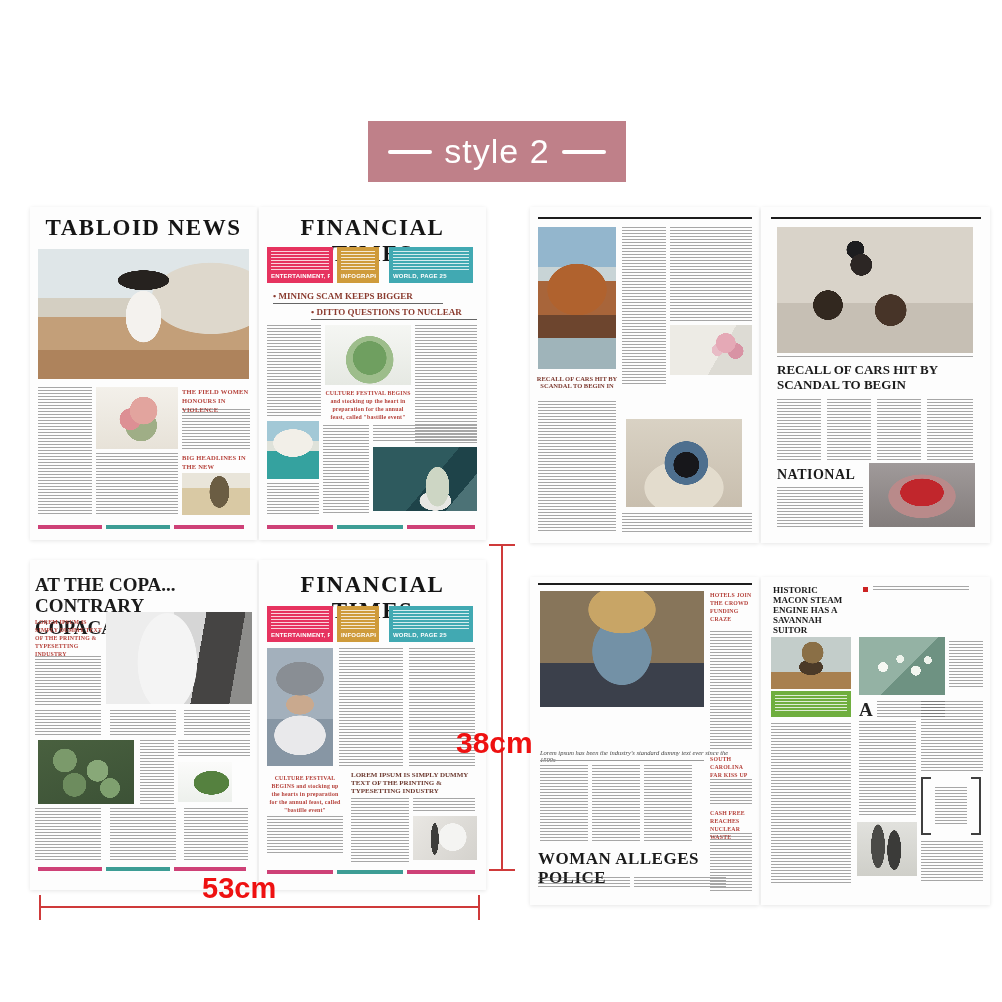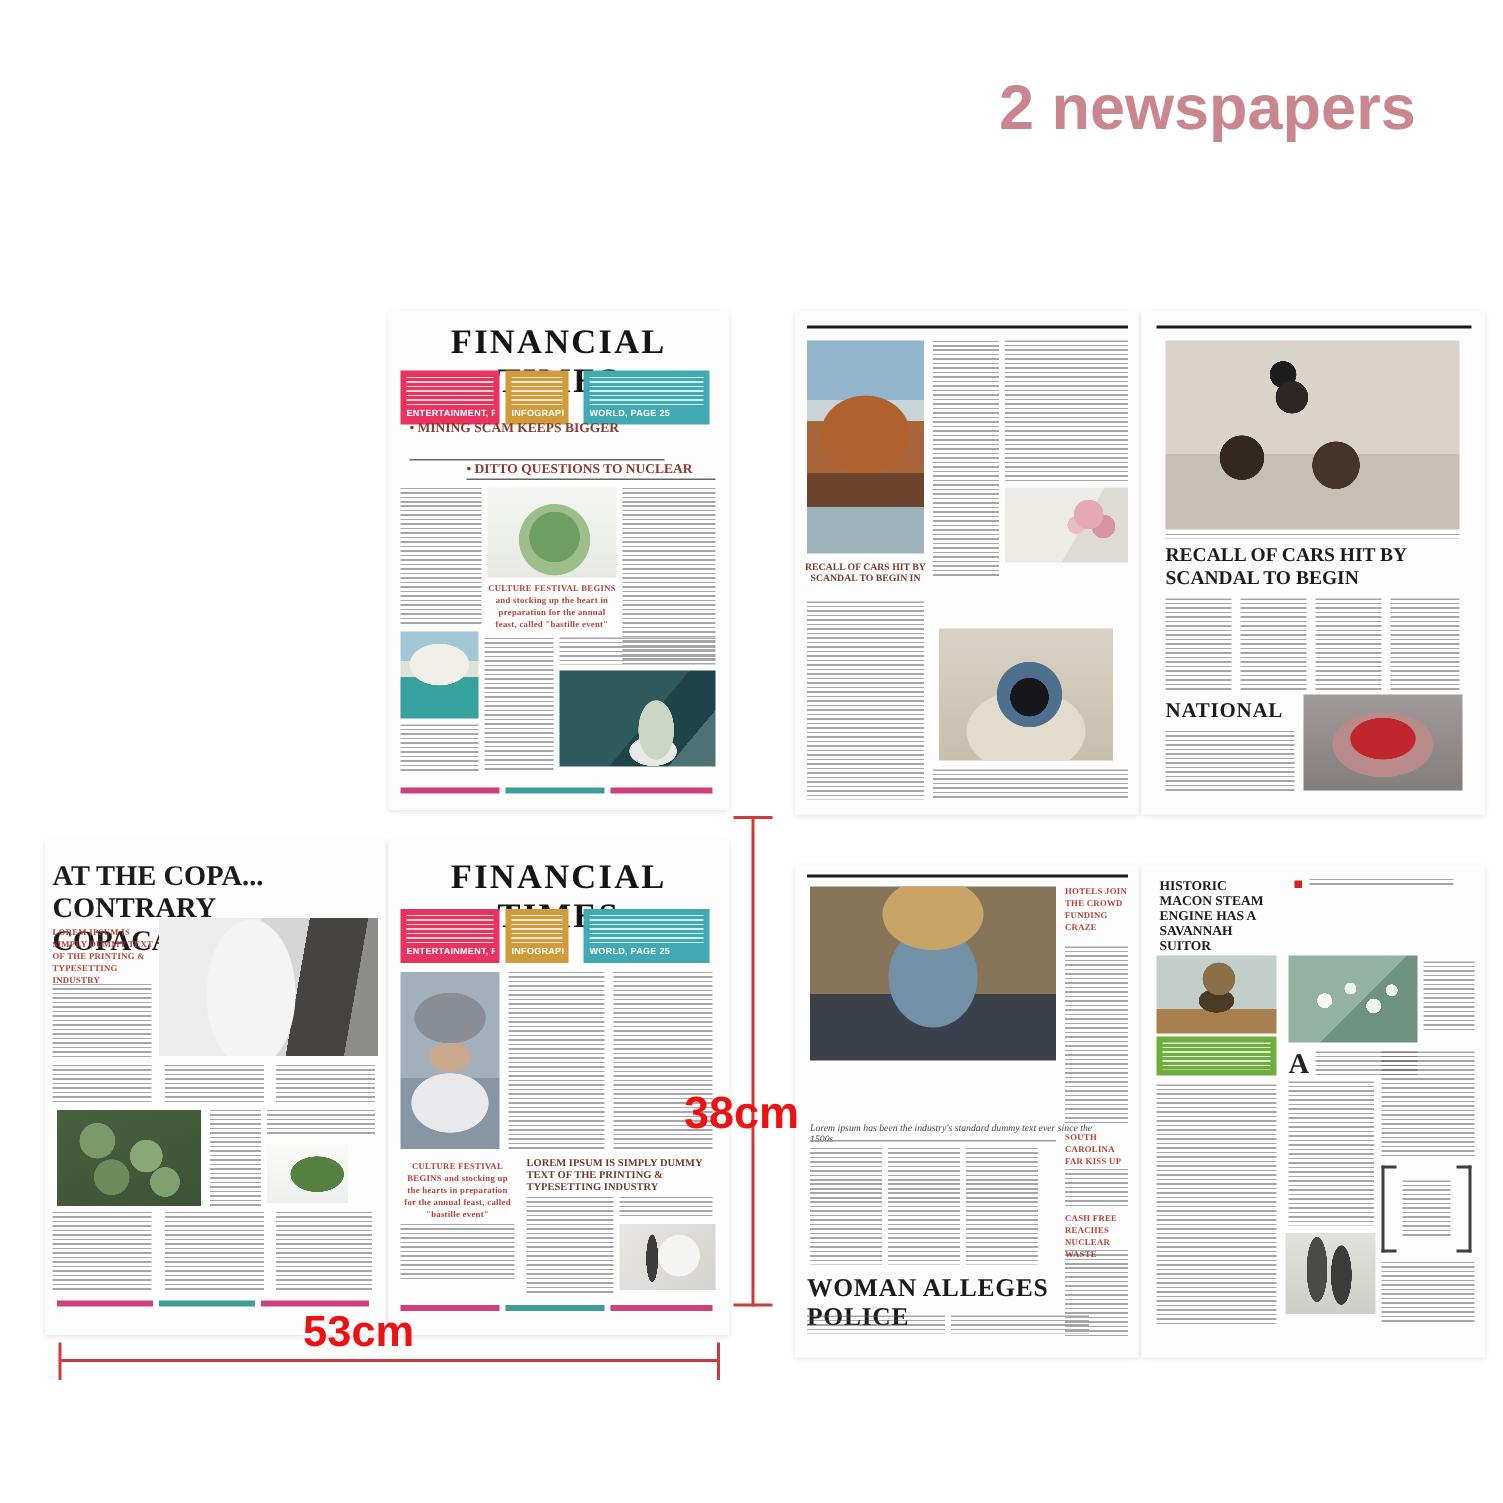--- a/index.html
+++ b/index.html
@@ -100,40 +100,58 @@
   .ph-bwplant{background:radial-gradient(ellipse 7px 22px at 35% 45%,#4a4a47 98%,transparent),
     radial-gradient(ellipse 7px 20px at 62% 52%,#3b3b39 98%,transparent),
     linear-gradient(180deg,#e1e1dd,#cfcfc9);}
   .bracket{position:absolute;border:2px solid #3f3f3f;}
 </style>
 </head>
 <body>
 
 <div id="canvas">
 
-  <div class="badge">2 newspapers</div>
+  <div class="banner">
+    <span class="dash"></span>
+    <span class="txt">style 2</span>
+    <span class="dash"></span>
+  </div>
 
   <div class="abs" style="left:30px;top:207px;width:456px;height:333px;">
 
+    <div class="page" style="left:0;top:0;width:227px;height:333px;">
+      <div class="masthead" style="top:8px;">TABLOID NEWS</div>
+      <div class="photo ph-rooftops" style="left:8px;top:42px;width:211px;height:130px;"></div>
+      <div class="greek" style="left:8px;top:180px;width:54px;height:128px;"></div>
+      <div class="photo ph-bouquet" style="left:66px;top:180px;width:82px;height:62px;"></div>
+      <div class="greek" style="left:66px;top:246px;width:82px;height:62px;"></div>
+      <div class="redhl" style="left:152px;top:180px;width:68px;">THE FIELD WOMEN HONOURS IN VIOLENCE</div>
+      <div class="greek" style="left:152px;top:202px;width:68px;height:40px;"></div>
+      <div class="redhl" style="left:152px;top:246px;width:68px;">BIG HEADLINES IN THE NEW</div>
+      <div class="photo ph-field" style="left:152px;top:266px;width:68px;height:42px;"></div>
+      <div class="bar pk" style="left:8px;top:318px;width:64px;"></div>
+      <div class="bar tl" style="left:76px;top:318px;width:64px;"></div>
+      <div class="bar pk" style="left:144px;top:318px;width:70px;"></div>
+    </div>
 
     <div class="page" style="left:229px;top:0;width:227px;height:333px;">
       <div class="masthead" style="top:8px;">FINANCIAL TIMES</div>
       <div class="cbox" style="left:8px;top:40px;width:66px;background:#e6335f;">
         <div class="wgreek" style="left:4px;top:4px;right:4px;height:20px;"></div>
         <div class="pgref">ENTERTAINMENT, PAGE 02</div>
       </div>
       <div class="cbox" style="left:78px;top:40px;width:42px;background:#cf9b3b;">
         <div class="wgreek" style="left:4px;top:4px;right:4px;height:20px;"></div>
         <div class="pgref">INFOGRAPHIC, PAGE 15</div>
       </div>
       <div class="cbox" style="left:130px;top:40px;width:84px;background:#41a9b2;">
         <div class="wgreek" style="left:4px;top:4px;right:4px;height:20px;"></div>
         <div class="pgref">WORLD, PAGE 25</div>
       </div>
-      <div class="hl" style="left:14px;top:73px;width:170px;font-size:9px;color:#8a3a2e;border-bottom:1px solid #666;padding-bottom:16px;">• MINING SCAM KEEPS BIGGER</div>
+      <div class="hl" style="left:14px;top:84px;width:170px;font-size:9px;color:#8a3a2e;border-bottom:1px solid #666;padding-bottom:2px;">• MINING SCAM KEEPS BIGGER</div>
       <div class="hl" style="left:52px;top:100px;width:166px;font-size:9px;color:#8a3a2e;border-bottom:1px solid #666;padding-bottom:2px;">• DITTO QUESTIONS TO NUCLEAR</div>
       <div class="greek" style="left:8px;top:118px;width:54px;height:92px;"></div>
       <div class="photo ph-succulent" style="left:66px;top:118px;width:86px;height:60px;"></div>
       <div class="redhl" style="left:66px;top:182px;width:86px;font-size:5.8px;text-align:center;color:#b5413a;">CULTURE FESTIVAL BEGINS and stocking up the heart in preparation for the annual feast, called "bastille event"</div>
       <div class="greek" style="left:156px;top:118px;width:62px;height:118px;"></div>
       <div class="photo ph-taj" style="left:8px;top:214px;width:52px;height:58px;"></div>
       <div class="greek" style="left:8px;top:276px;width:52px;height:32px;"></div>
       <div class="greek" style="left:64px;top:218px;width:46px;height:90px;"></div>
       <div class="greek" style="left:114px;top:218px;width:104px;height:18px;"></div>
       <div class="photo ph-cactus" style="left:114px;top:240px;width:104px;height:64px;"></div>

